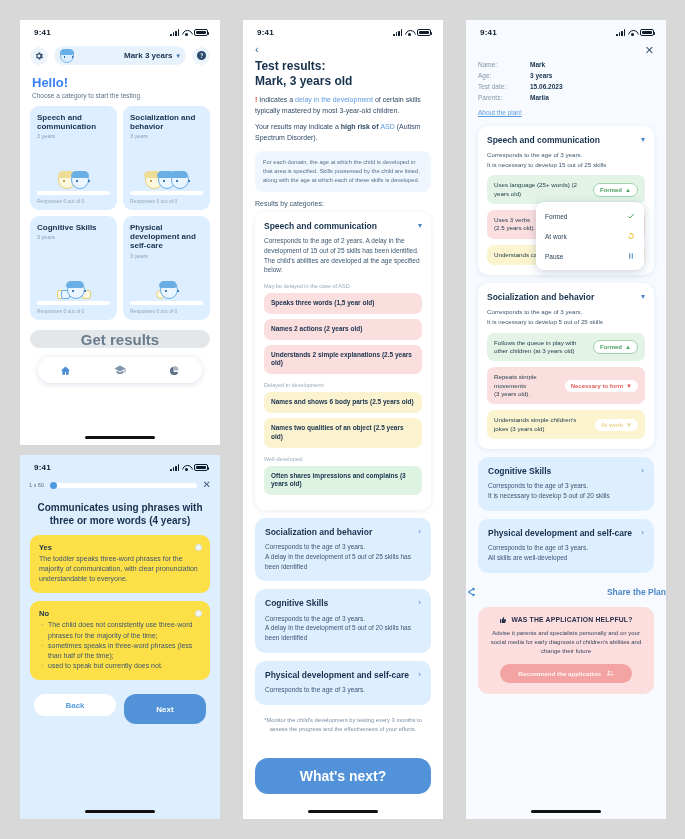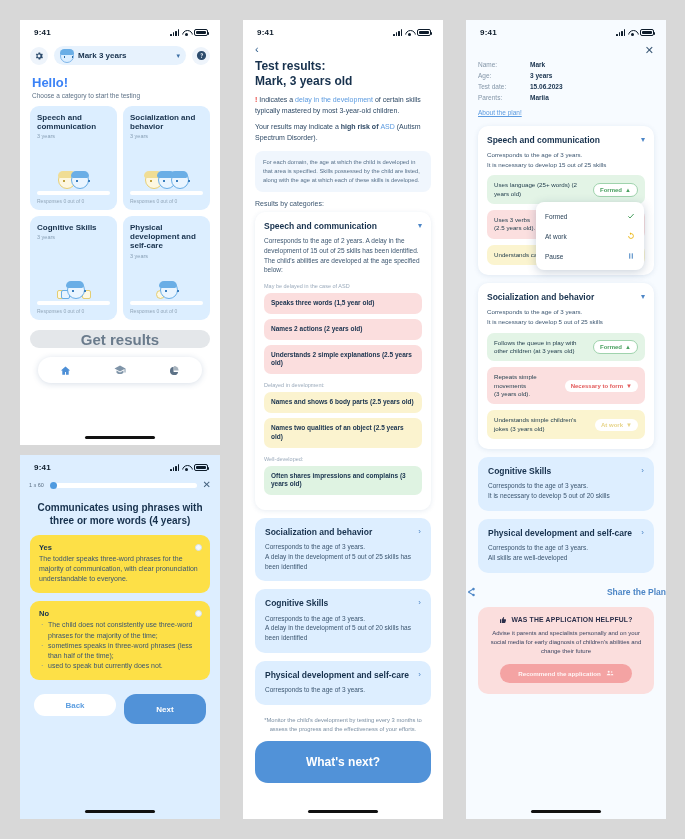--- a/index.html
+++ b/index.html
@@ -66,21 +66,21 @@
     border: 1.2px solid #7fb6ea; position: relative; flex: 0 0 auto;
   }
   .avatar-face::before { 
     content:""; position:absolute; left:-1px; top:-1px; width:14px; height:6px;
     background:#6aaee6; border-radius:7px 7px 3px 3px;
   }
   .avatar-face::after { 
     content:""; position:absolute; left:3px; top:6.5px; width:7px; height:1.6px;
     border-left:1.6px solid #2b6ca3; border-right:1.6px solid #2b6ca3;
   }
-  .child-name { font-size: 8px; font-weight: bold; color: #17314d; flex:1; text-align:left; }
+  .child-name { font-size: 8px; font-weight: bold; color: #17314d; flex:1; text-align:right; }
   .chev-sm { font-size: 7px; color: #3d6fa5; }
 
   .hello { font-size: 13px; font-weight: bold; color: #17314d; padding: 6px 12px 0; }
   .hello span { color: #3b82f6; }
   .subhead { font-size: 6.5px; color: #5d7186; padding: 2px 12px 7px; }
 
   .cat-grid { display: grid; grid-template-columns: 1fr 1fr; gap: 6px; padding: 0 10px; }
   .cat-card {
     background: #dceeff; border-radius: 9px; padding: 7px 7px 6px; height: 104px;
     position: relative; display: flex; flex-direction: column;
@@ -167,23 +167,23 @@
   .chev { font-size: 8px; color: #4d86c6; flex: 0 0 auto; }
   .card-desc { font-size: 6.5px; color: #3c5670; line-height: 1.5; margin-top: 5px; }
   .grp-label { font-size: 5.5px; color: #9aaabb; margin: 8px 0 4px; }
   .skill { border-radius: 7px; padding: 6px 7px; margin-bottom: 5px; font-size: 6.5px;
     font-weight: bold; color: #17314d; line-height: 1.35; }
   .skill.red { background: #fbdede; }
   .skill.yellow { background: #fbf3cf; }
   .skill.green { background: #dff3e2; }
   .footnote { font-size: 5.8px; color: #7b8fa3; text-align: center; line-height: 1.5; padding: 3px 18px 8px; }
   .btn-primary {
-    margin: 0 12px; height: 42px; background: #5192d8; border-radius: 13px;
+    margin: 17px 12px; height: 36px; background: #5192d8; border-radius: 13px;
     display: flex; align-items: center; justify-content: center;
-    font-size: 12px; font-weight: bold; color: #fff;
+    font-size: 14px; font-weight: bold; color: #fff;
   }
 
   
   .x-close { text-align: right; font-size: 11px; color: #3d5a78; padding: 4px 12px 4px; }
   .p-title { font-size: 11px; font-weight: bold; color: #17314d; padding: 2px 12px 8px; }
   .meta-row { display: flex; padding: 0 12px 4px; font-size: 6.5px; }
   .meta-k { width: 52px; color: #8496a8; }
   .meta-v { color: #17314d; font-weight: bold; }
   .about-link { font-size: 6.5px; color: #5a9ae0; text-decoration: underline; padding: 4px 12px 10px; }
   .p-card {

